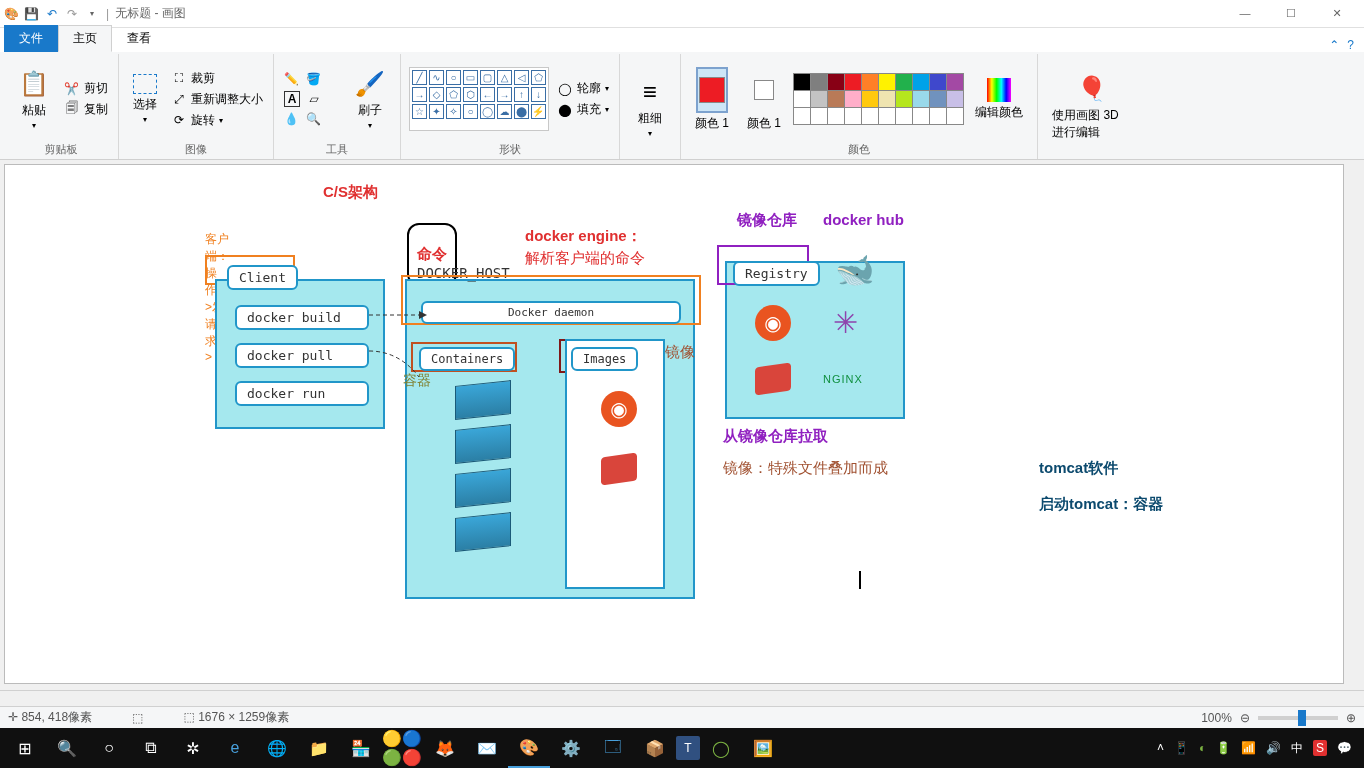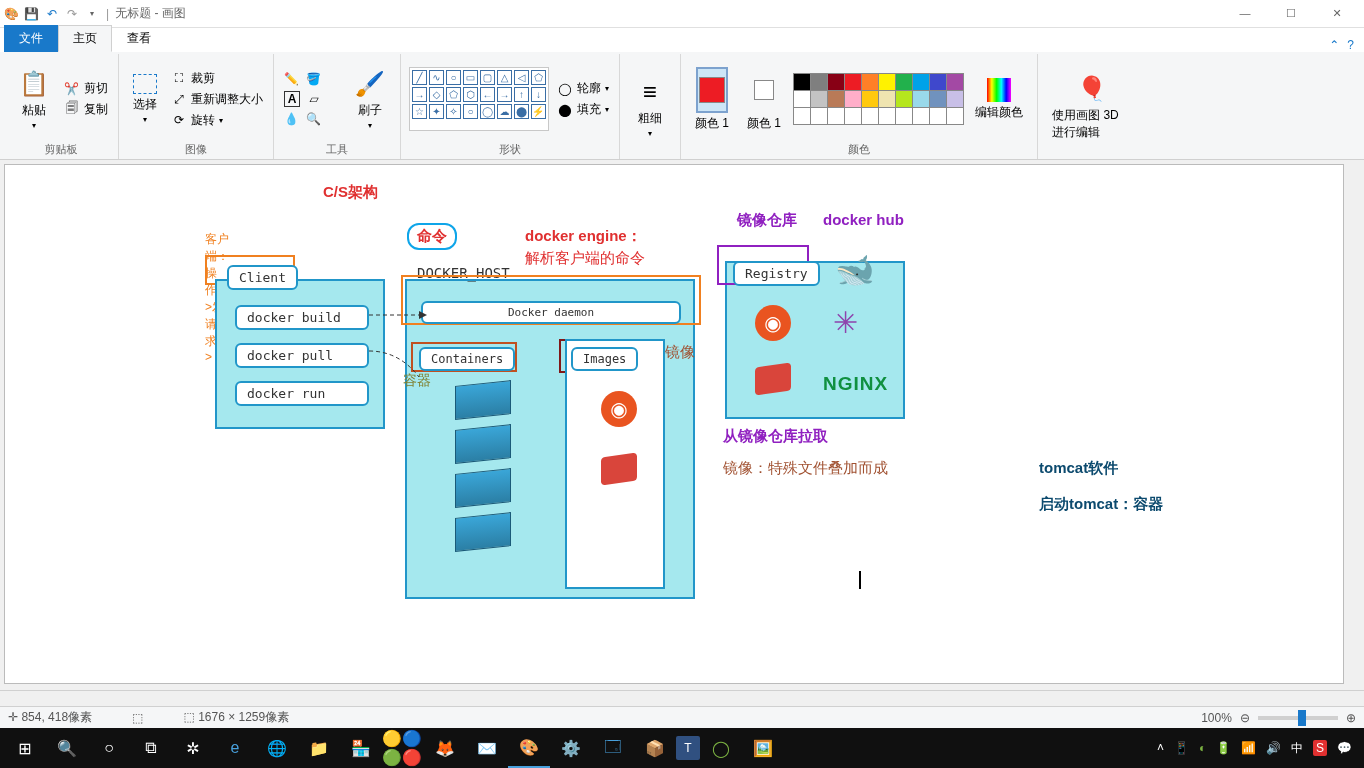--- a/index.html
+++ b/index.html
@@ -307,21 +307,21 @@
 </div>
 
 <div class="canvas-wrap">
   <div class="canvas">
 
     <div class="ann-red" style="left:318px;top:18px">C/S架构</div>
 
     <div class="ann-orange" style="left:200px;top:66px">
         <span>客户端：操作---&gt;发请求---&gt;</span>
       </div>
-    <div style="left:402px;top:58px;border:2px solid #0ea5e9;border-radius:12px;padding:2px 8px" class="ann-red">命令</div>
+    <div style="left:402px;top:58px;border:2px solid #000000;border-radius:12px;padding:20px 8px" class="ann-red">命令</div>
 
     <div class="highlight" style="left:200px;top:90px;width:90px;height:30px;border-color:#f08020"></div>
     <div class="panel" style="left:210px;top:114px;width:170px;height:150px"></div>
     <div class="box" style="left:222px;top:100px">Client</div>
     <div class="box" style="left:230px;top:140px;width:134px">docker build</div>
     <div class="box" style="left:230px;top:178px;width:134px">docker pull</div>
     <div class="box" style="left:230px;top:216px;width:134px">docker run</div>
 
     <div class="ann-red" style="left:520px;top:62px">docker engine：</div>
     <div class="ann-red" style="left:520px;top:84px;font-weight:normal">解析客户端的命令</div>
@@ -350,21 +350,21 @@
 
     <div class="ann-purple" style="left:732px;top:46px">镜像仓库</div>
     <div class="ann-purple" style="left:818px;top:46px;color:#9020c0">docker  hub</div>
     <div class="panel" style="left:720px;top:96px;width:180px;height:158px"></div>
     <div class="highlight" style="left:712px;top:80px;width:92px;height:40px;border-color:#9020c0"></div>
     <div class="box" style="left:728px;top:96px">Registry</div>
     <div style="left:830px;top:86px;width:60px;height:40px;color:#1e88c5;font-size:32px">🐋</div>
     <div style="left:750px;top:140px;width:36px;height:36px;border-radius:50%;background:#e95420;color:#fff;text-align:center;line-height:36px;font-size:20px">◉</div>
     <div style="left:828px;top:140px;width:36px;height:36px;color:#8e44ad;font-size:30px">✳</div>
     <div style="left:750px;top:200px;width:36px;height:28px;background:#d9453b;border-radius:4px;transform:skewY(-8deg)"></div>
-    <div style="left:818px;top:208px;color:#109040;font-weight:bold;font-size:19px;letter-spacing:1px">NGINX</div>
+    <div style="left:818px;top:208px;color:#109040;font-weight:normal;font-size:11px;letter-spacing:1px">NGINX</div>
 
     <div class="ann-purple" style="left:718px;top:262px">从镜像仓库拉取</div>
     <div class="ann-brown" style="left:718px;top:294px">镜像：特殊文件叠加而成</div>
 
     <div class="ann-green" style="left:1034px;top:294px">tomcat软件</div>
     <div class="ann-green" style="left:1034px;top:330px">启动tomcat：容器</div>
 
     <div style="left:854px;top:406px;width:1px;height:18px;border-left:1px solid #000;border-right:1px solid #000"></div>
 
     <svg style="left:364px;top:140px;width:60px;height:20px;position:absolute">

